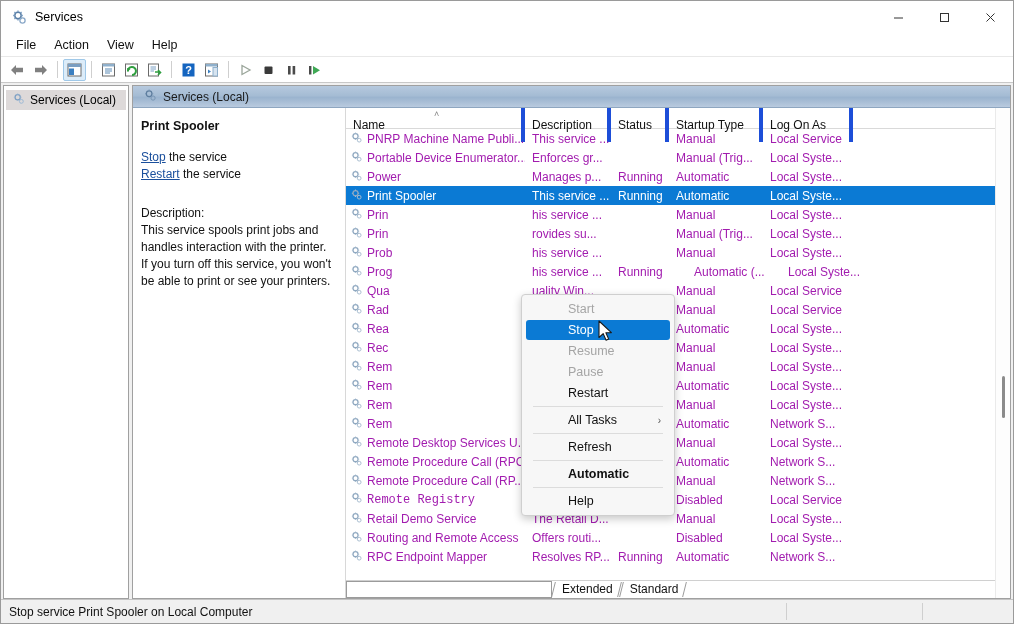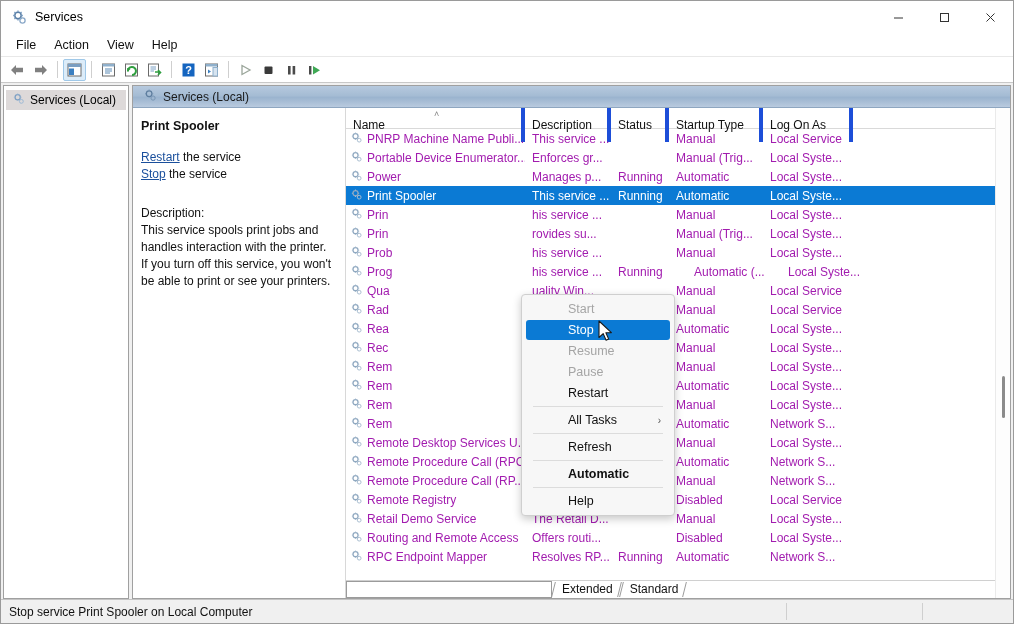--- a/index.html
+++ b/index.html
@@ -440,24 +440,24 @@
         </span>
         <span class="label">Services (Local)</span>
       </div>
 
       <div class="panes">
 
         <div class="detail-pane">
           <div class="detail-title">Print Spooler</div>
           <div class="detail-links">
             <div>
-              <a>Restart</a><span> the service</span>
+              <a>Stop</a><span> the service</span>
             </div>
             <div>
-              <a>Stop</a><span> the service</span>
+              <a>Restart</a><span> the service</span>
             </div>
           </div>
           <div class="detail-desc-label">Description:</div>
           <div class="detail-desc">This service spools print jobs and handles interaction with the printer. If you turn off this service, you won't be able to print or see your printers.</div>
         </div>
 
         <div class="vdivider"></div>
 
         <div class="list-pane">
 
@@ -828,21 +828,21 @@
                       <circle cx="11.3" cy="11.3" r="2.3" fill="none" stroke="#a8bcd0" stroke-width="1.2"></circle>
                     </svg></span>
                   <span>Remote Procedure Call (RP...</span>
                 </div>
                 <div class="cell" style="width: 86px;">In Windows...</div>
                 <div class="cell" style="width: 58px;"></div>
                 <div class="cell" style="width: 94px;">Manual</div>
                 <div class="cell" style="width: 90px;">Network S...</div>
               </div>
               <div class="row">
-                <div class="cell name" style="width: 179px;">
+                <div class="cell name" style="width: 179px; font-family: Liberation Mono, monospace;">
                   <span><svg width="13" height="13" viewBox="0 0 16 16">
                       <circle cx="6.8" cy="6.4" r="3.1" fill="none" stroke="#8fa8c0" stroke-width="1.5"></circle>
                       <g stroke="#a8bcd0" stroke-width="1.3">
                         <line x1="6.8" y1="1.9" x2="6.8" y2="3"></line>
                         <line x1="6.8" y1="9.8" x2="6.8" y2="11"></line>
                         <line x1="2.3" y1="6.4" x2="3.4" y2="6.4"></line>
                         <line x1="10.2" y1="6.4" x2="11.3" y2="6.4"></line>
                       </g>
                       <circle cx="11.3" cy="11.3" r="2.3" fill="none" stroke="#a8bcd0" stroke-width="1.2"></circle>
                     </svg></span>

